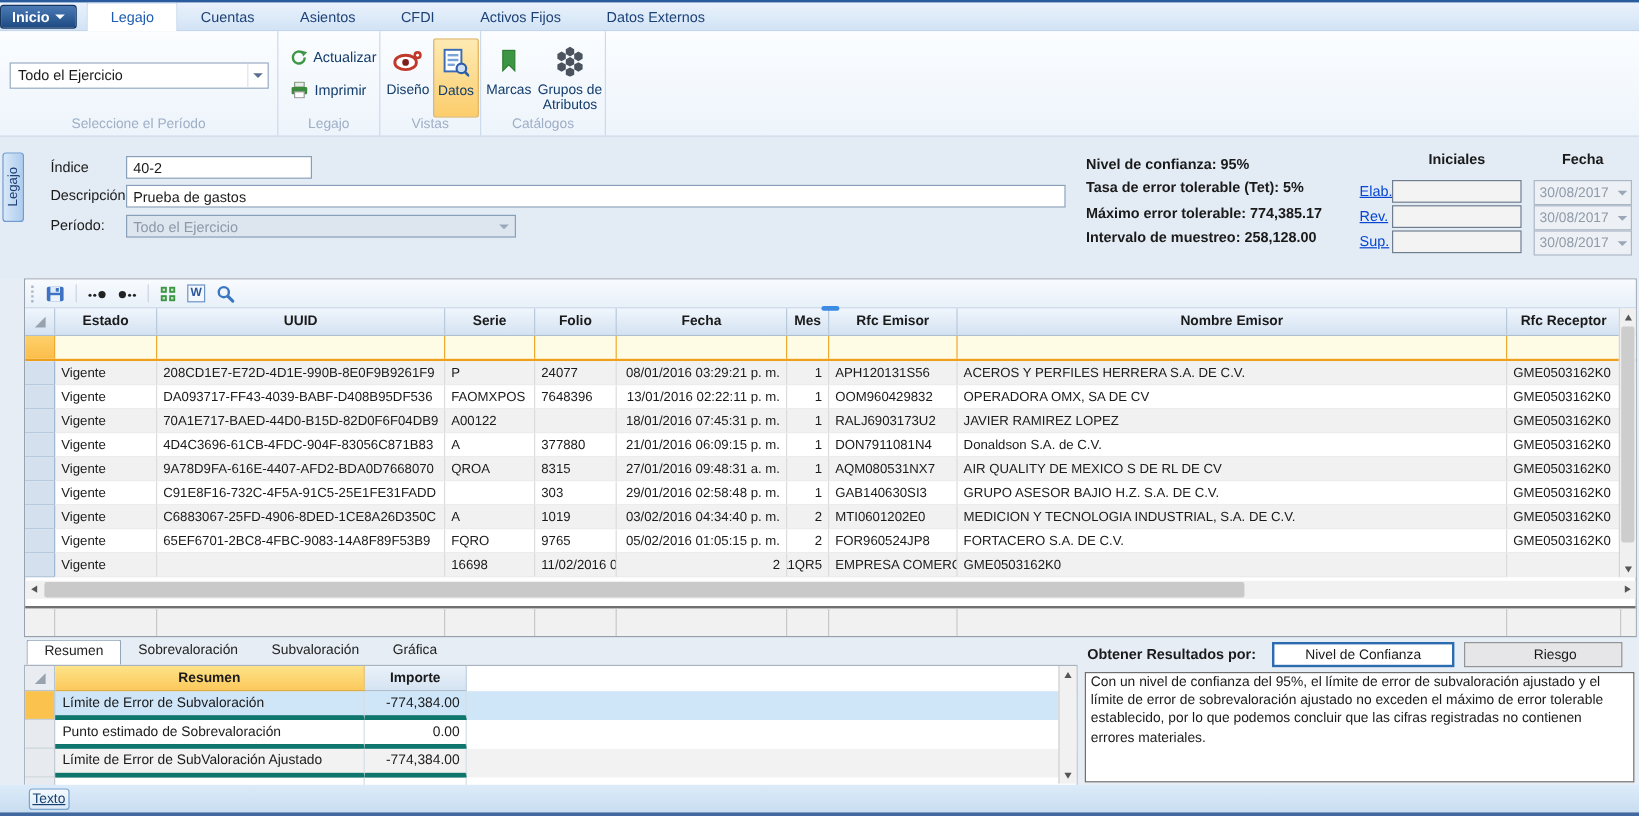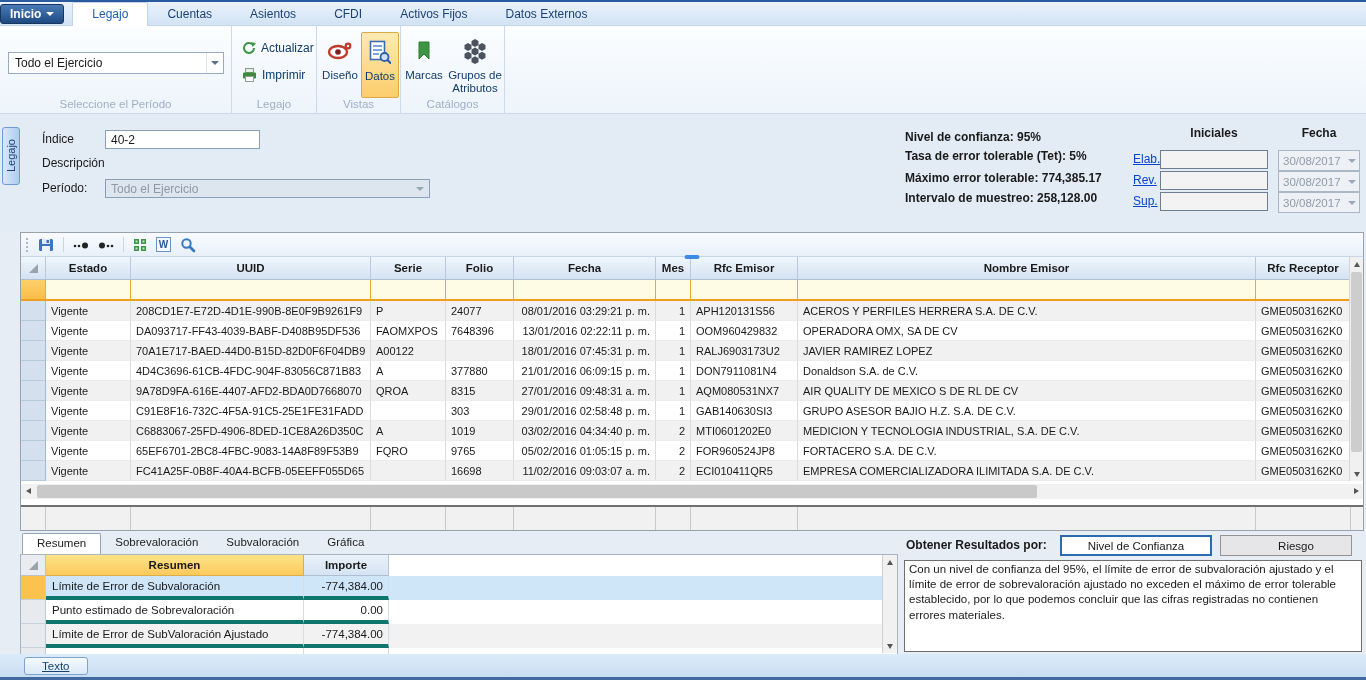--- a/index.html
+++ b/index.html
@@ -94,21 +94,21 @@
 .brow .bval{justify-content:flex-end;padding-right:5px;}
 .bvscroll{position:absolute;right:0;top:0;width:15px;height:100%;background:#f1f1f1;border-left:1px solid #d0d0d0;}
 .bright{position:absolute;left:884px;top:0;width:460px;height:121px;}
 .bres-label{position:absolute;left:2px;top:5px;font-weight:bold;}
 .bbtn1{position:absolute;left:156px;top:2px;width:152px;height:21px;background:#fff;border:2px solid #2b6cb0;display:flex;align-items:center;justify-content:center;font-size:11.5px;}
 .bbtn2{position:absolute;left:316px;top:2px;width:132px;height:21px;background:#e6e6e8;border:1px solid #949494;display:flex;align-items:center;justify-content:center;font-size:11.5px;padding-left:20px;}
 .btext{position:absolute;left:0;top:27px;width:458px;height:92px;background:#fff;border:1px solid #6f6f6f;padding:1px 4px;font-size:11.5px;line-height:1.32;}
 
 
 .statusbar{position:absolute;left:0;top:654px;width:1366px;height:23px;background:linear-gradient(#dcebf9,#c9ddf1);display:flex;align-items:center;}
-.texto-btn{margin-left:24px;height:18px;padding:0 17px;background:linear-gradient(#f4f9fe,#dbe9f8);border:1px solid #7da3cf;border-radius:3px;color:#16406f;display:flex;align-items:center;font-size:11.5px;text-decoration:underline;}
+.texto-btn{margin-left:24px;height:18px;padding:0 2px;background:linear-gradient(#f4f9fe,#dbe9f8);border:1px solid #7da3cf;border-radius:3px;color:#16406f;display:flex;align-items:center;font-size:11.5px;text-decoration:underline;}
 .bottomedge{position:absolute;left:0;top:677px;width:1366px;height:3px;background:#41699f;}
 
 .wicon{width:15px;height:15px;border:1px solid #6b93c8;background:#f4f8fd;color:#2b579a;font-weight:bold;font-size:10px;display:flex;align-items:center;justify-content:center;}
 </style>
 </head>
 <body>
 
 <div class="topbar">
   <div class="inicio">
     <span>Inicio</span>
@@ -210,20 +210,23 @@
 
 <div class="formpanel">
   <div class="sidetab">
       <span>Legajo</span>
     </div>
   <div class="flabel" style="top:18px;">Índice</div>
   <div class="tbox" style="top:16px;width:155px;">
       <span>40-2</span>
     </div>
   <div class="flabel" style="top:42px;">Descripción</div>
+  <div class="tbox" style="top:40px;width:783px;">
+      <span>Prueba de gastos</span>
+    </div>
   <div class="flabel" style="top:67px;">Período:</div>
   <div class="tbox dis" style="top:65px;width:325px;">
     <span>Todo el Ejercicio</span>
     <span class="carr"></span>
   </div>
   <div class="stat" style="top:16px;">Nivel de confianza: 95%</div>
   <div class="stat" style="top:35px;">Tasa de error tolerable (Tet): 5%</div>
   <div class="stat" style="top:57px;">Máximo error tolerable: 774,385.17</div>
   <div class="stat" style="top:77px;">Intervalo de muestreo: 258,128.00</div>
   <div class="colhead" style="left:1160px;width:108px;top:12px;">Iniciales</div>
@@ -411,21 +414,20 @@
         <div>9765</div>
         <div>05/02/2016 01:05:15 p. m.</div>
         <div>2</div>
         <div>FOR960524JP8</div>
         <div>FORTACERO S.A. DE C.V.</div>
         <div>GME0503162K0</div>
       </div>
       <div class="grow alt">
         <div></div>
         <div>Vigente</div>
-        <div>FC41A25F-0B8F-40A4-BCFB-05EEFF055D65</div>
         <div></div>
         <div>16698</div>
         <div>11/02/2016 09:03:07 a. m.</div>
         <div>2</div>
         <div>ECI010411QR5</div>
         <div>EMPRESA COMERCIALIZADORA ILIMITADA S.A. DE C.V.</div>
         <div>GME0503162K0</div>
       </div>
     </div>
   <div class="vscroll">

